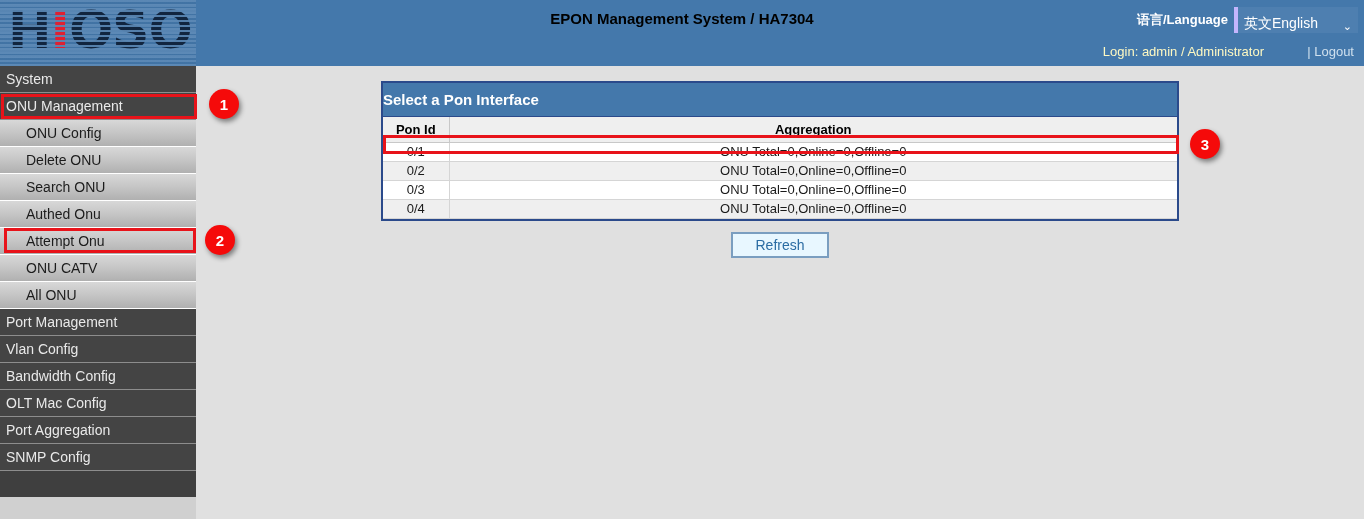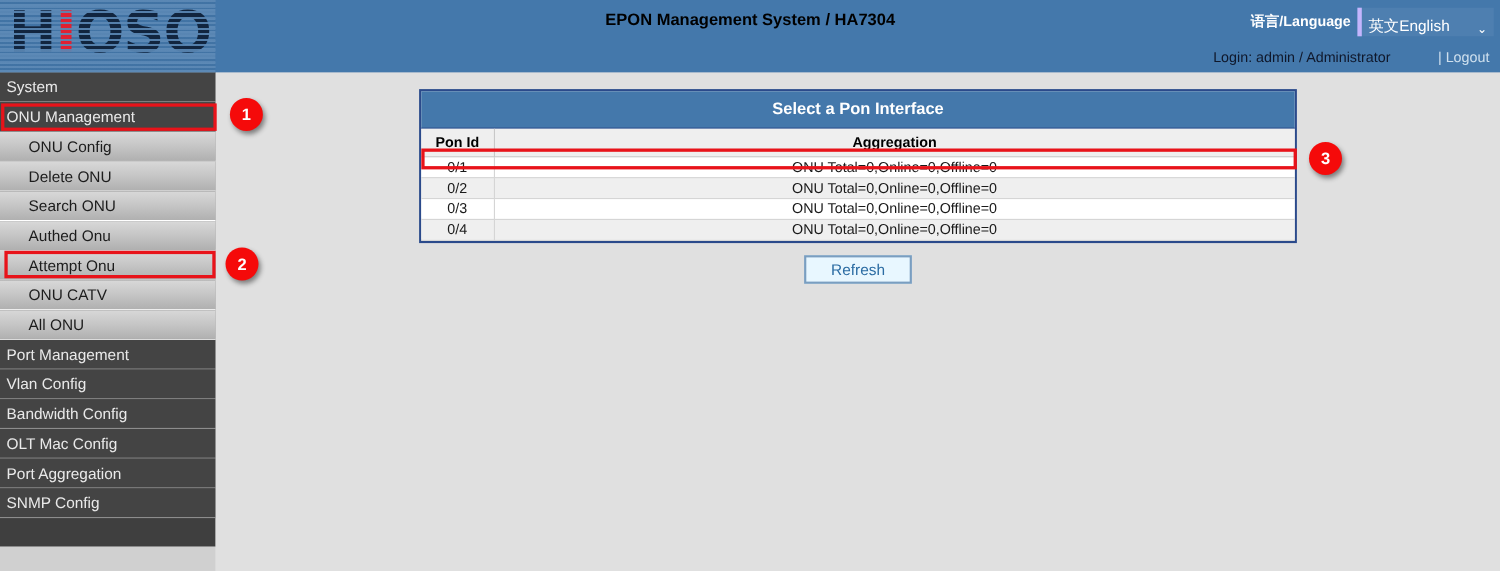--- a/index.html
+++ b/index.html
@@ -86,21 +86,21 @@
     padding: 0 6px;
     display: flex;
     align-items: flex-end;
     justify-content: space-between;
   }
   .lang-select .chev { font-size: 11px; }
   .login-line {
     position: absolute;
     right: 100px; top: 44px;
     font-size: 13px;
-    color: #0f172a;
+    color: #fef9c3;
   }
   .logout-line {
     position: absolute;
     right: 10px; top: 44px;
     font-size: 13px;
     color: #cfe0ee;
   }
 
   
   .sidebar {
@@ -146,21 +146,21 @@
   .panel {
     position: absolute;
     left: 185px; top: 15px;
     width: 798px;
     border: 2px solid #2b4a8b;
     background: #f4f4f4;
   }
   .panel-title {
     height: 34px;
     line-height: 34px;
-    text-align: center;
+    text-align: left;
     background: #4478ab;
     color: #ffffff;
     font-size: 15px;
     font-weight: bold;
     border-bottom: 1px solid #2b4a8b;
   }
   table.pon {
     width: 100%;
     border-collapse: collapse;
     font-size: 13px;

